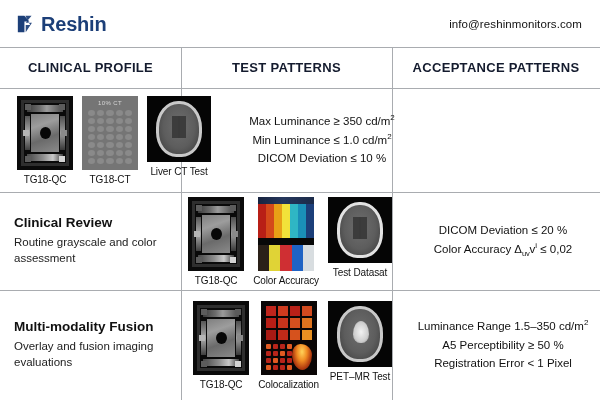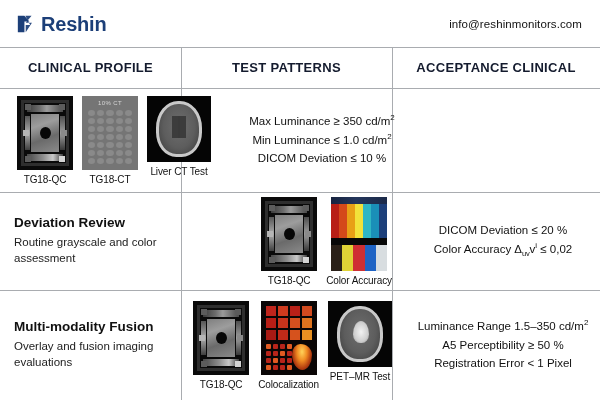--- a/index.html
+++ b/index.html
@@ -154,21 +154,21 @@
     <div class="hrule" style="top:41px"></div>
     <div class="hrule" style="top:145px"></div>
     <div class="hrule" style="top:243px"></div>
 
     <div class="vrule" style="left:181px;top:0;height:353px"></div>
     <div class="vrule" style="left:392px;top:0;height:353px"></div>
 
     <div class="row hrow">
       <div class="c1 hcell left">CLINICAL PROFILE</div>
       <div class="c2 hcell">TEST PATTERNS</div>
-      <div class="c3 hcell">ACCEPTANCE CLINICAL</div>
+      <div class="c3 hcell">ACCEPTANCE PATTERNS</div>
     </div>
 
     <div class="row drow" style="top:41px;height:104px">
 
       <div class="c2 patterns">
         <div class="pat">
           <div class="thumb qc">
             <div class="frame"></div>
               <div class="bar-top"></div>
               <div class="bar-bot"></div>
@@ -241,21 +241,21 @@
 
       <div class="c3 criteria">
         <div class="line"><span>Max Luminance ≥ 350 cd/m</span><sup>2</sup></div>
         <div class="line"><span>Min Luminance ≤ 1.0 cd/m</span><sup>2</sup></div>
         <div class="line"><span>DICOM Deviation ≤ 10 %</span></div>
       </div>
     </div>
 
     <div class="row drow" style="top:145px;height:98px">
       <div class="c1 profile">
-        <div class="title">Deviation Review</div>
+        <div class="title">Clinical Review</div>
         <div class="desc">Routine grayscale and color assessment</div>
       </div>
 
       <div class="c2 patterns">
         <div class="pat">
           <div class="thumb qc">
             <div class="frame"></div>
               <div class="bar-top"></div>
               <div class="bar-bot"></div>
             <div class="center"></div>
@@ -289,20 +289,27 @@
                 <i style="background: rgb(42, 32, 24); flex: 1 1 0px;"></i>
                 <i style="background: rgb(224, 211, 54); flex: 1 1 0px;"></i>
                 <i style="background: rgb(207, 47, 51); flex: 1 1 0px;"></i>
                 <i style="background: rgb(31, 99, 196); flex: 1 1 0px;"></i>
                 <i style="background: rgb(216, 221, 224); flex: 1 1 0px;"></i>
               </div>
           </div>
           <div class="plabel">Color Accuracy</div>
         </div>
 
+        <div class="pat">
+          <div class="thumb wide scan bright">
+            <div class="skull"></div>
+              <div class="vent"></div>
+          </div>
+          <div class="plabel">Test Datasat</div>
+        </div>
       </div>
 
       <div class="c3 criteria">
         <div class="line"><span>DICOM Deviation ≤ 20 %</span></div>
         <div class="line"><span>Color Accuracy Δ</span><sub>uv</sub><span>v</span><sup>i</sup><span> ≤ 0,02</span></div>
       </div>
     </div>
 
     <div class="row drow" style="top:243px;height:110px">
       <div class="c1 profile">

